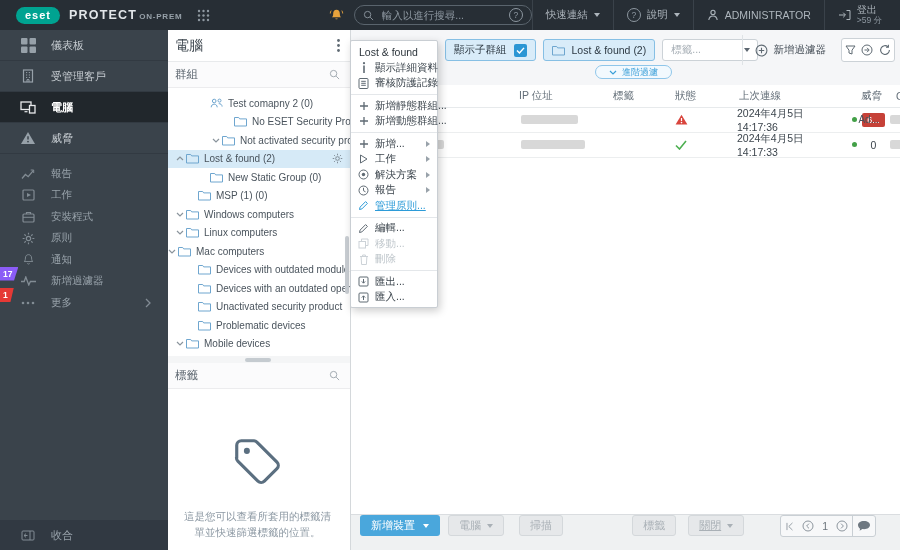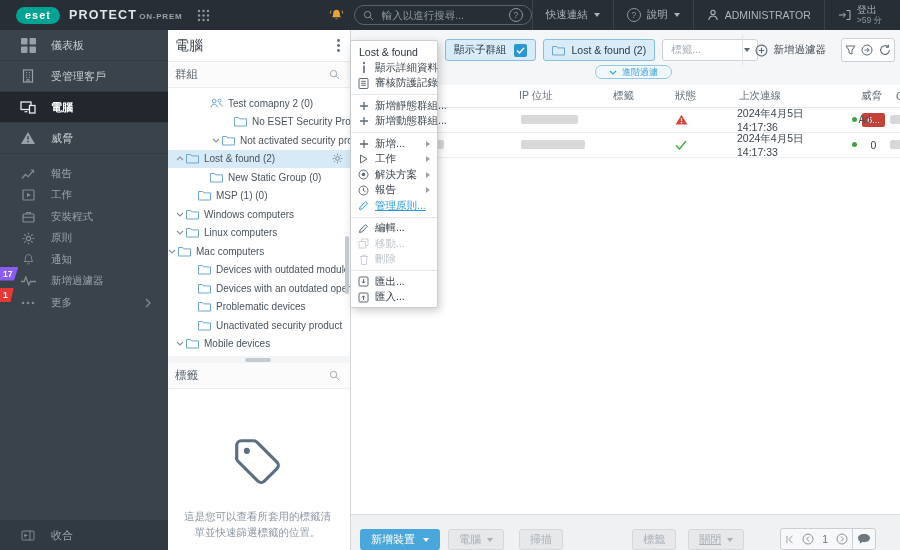--- a/index.html
+++ b/index.html
@@ -91,21 +91,21 @@
   .mdiv{height:1px;background:#e4e7ea;margin:3px 0;}
   .mi{display:flex;align-items:center;gap:6px;padding:1.5px 7px;height:12.5px;cursor:pointer;white-space:nowrap;}
   .mi .mic{flex:0 0 11px;display:flex;justify-content:center;color:#5f6a73;}
   .mi .sub{margin-left:auto;width:0;height:0;border-left:4px solid #99a2aa;border-top:3px solid transparent;border-bottom:3px solid transparent;}
   .mi.hl{color:#2d9bd8;text-decoration:underline;}
   .mi.hl .mic{color:#2d9bd8;}
   .mi.dis{color:#bfc6cb;cursor:default;}
   .mi.dis .mic{color:#ccd2d7;}
 
   
-  .footer{position:absolute;left:0;right:0;bottom:0;height:35px;background:#eff1f2;border-top:1px solid #dadde0;display:flex;align-items:flex-end;padding:0 10px;gap:8px;}
+  .footer{position:absolute;left:0;right:0;bottom:0;height:35px;background:#eff1f2;border-top:1px solid #dadde0;display:flex;align-items:flex-start;padding:0 10px;gap:8px;}
   .btn-blue{background:#4aa7dc;color:#fff;font-size:11px;height:21px;padding:0 11px;border-radius:3px;display:flex;align-items:center;gap:8px;cursor:pointer;}
   .btn-gray{background:#e6e8ea;border:1px solid #d4d8db;color:#a9b0b6;font-size:11px;height:19px;padding:0 10px;border-radius:3px;display:flex;align-items:center;gap:6px;}
   .f-spacer{flex:1;}
   .pager{display:flex;align-items:stretch;height:20px;border:1px solid #c9cfd4;border-radius:3px;background:#f7f8f9;color:#8d969e;font-size:10.5px;margin-right:14px;}
   .pager>span{display:flex;align-items:center;padding:0 4px;cursor:pointer;}
   .pg-num{color:#6a737b;cursor:default!important;}
   .pg-fb{border-left:1px solid #c9cfd4;}
 </style>
 </head>
 <body>
@@ -489,31 +489,31 @@
     <span>Devices with an outdated operating system</span>
 
   </div>
   <div class="tree-item " style="padding-left:20px">
     <span class="tw"></span>
     <span class="ic ti-icon">
               <svg width="13" height="11" viewBox="0 0 13 11">
                 <path d="M.5 1.5h4.2l1 1.4h6.8v7.1H.5z" fill="none" stroke="currentColor"></path>
               </svg>
             </span>
-    <span>Problematic devices</span>
+    <span>Unactivated security product</span>
 
   </div>
   <div class="tree-item " style="padding-left:20px">
     <span class="tw"></span>
     <span class="ic ti-icon">
               <svg width="13" height="11" viewBox="0 0 13 11">
                 <path d="M.5 1.5h4.2l1 1.4h6.8v7.1H.5z" fill="none" stroke="currentColor"></path>
               </svg>
             </span>
-    <span>Unactivated security product</span>
+    <span>Problematic devices</span>
 
   </div>
   <div class="tree-item " style="padding-left:8px">
     <span class="tw">
               <svg width="8" height="5" viewBox="0 0 8 5">
                 <path d="M1 1l3 3 3-3" fill="none" stroke="currentColor" stroke-width="1.2"></path>
               </svg>
             </span>
     <span class="ic ti-icon">
               <svg width="13" height="11" viewBox="0 0 13 11">

